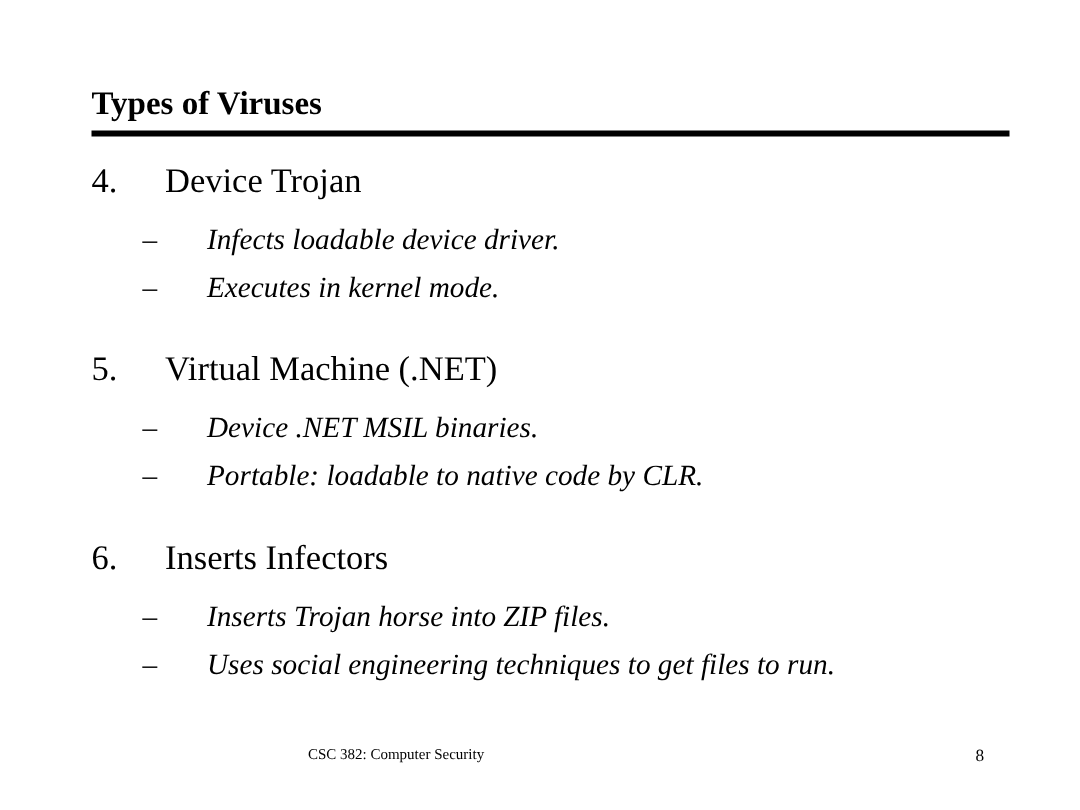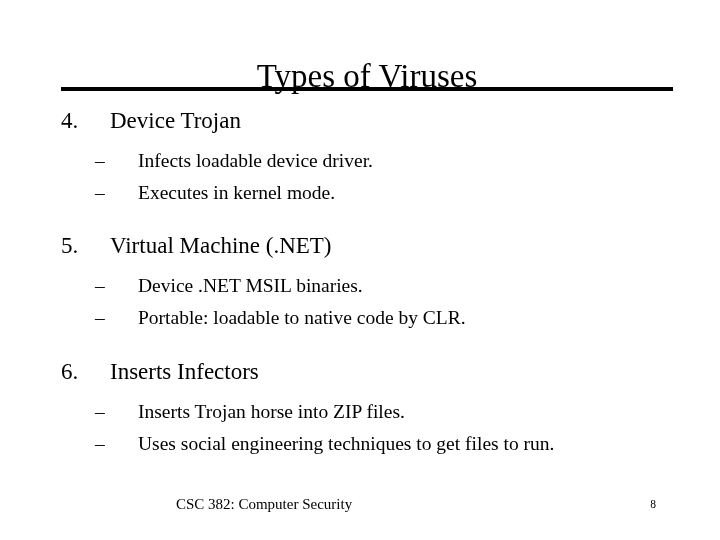--- a/index.html
+++ b/index.html
@@ -22,24 +22,24 @@
     height: 540px;
     background: #ffffff;
   }
 
   
   .slide-title {
     position: absolute;
     left: 61px;
     top: 34px;
     width: 612px;
-    text-align: center;
-    font-size: 33px;
+    text-align: left;
+    font-size: 22px;
     line-height: 40px;
-    font-weight: normal;
+    font-weight: bold;
     color: #000000;
     white-space: nowrap;
   }
 
   
   .title-rule {
     position: absolute;
     left: 61px;
     top: 87px;
     width: 612px;
@@ -88,20 +88,21 @@
   }
   .subitem-dash {
     position: absolute;
     left: 95px;
     top: 0;
   }
   .subitem-text {
     position: absolute;
     left: 138px;
     top: 0;
+    font-style: italic;
   }
 
   
   .group-0 { margin-top: 0px; }
   .group-1 { margin-top: 20px; }
   .group-2 { margin-top: 21px; }
 
   .sub-gap { margin-top: 7px; }
 
   
@@ -111,21 +112,21 @@
     top: 495px;
     width: 720px;
     height: 20px;
   }
   .footer-text {
     position: absolute;
     left: 60px;
     top: 0;
     width: 408px;
     text-align: center;
-    font-size: 15px;
+    font-size: 10px;
     line-height: 18px;
     white-space: nowrap;
   }
   .footer-pagenum {
     position: absolute;
     left: 600px;
     top: 0;
     width: 56px;
     text-align: right;
     font-size: 11.5px;

